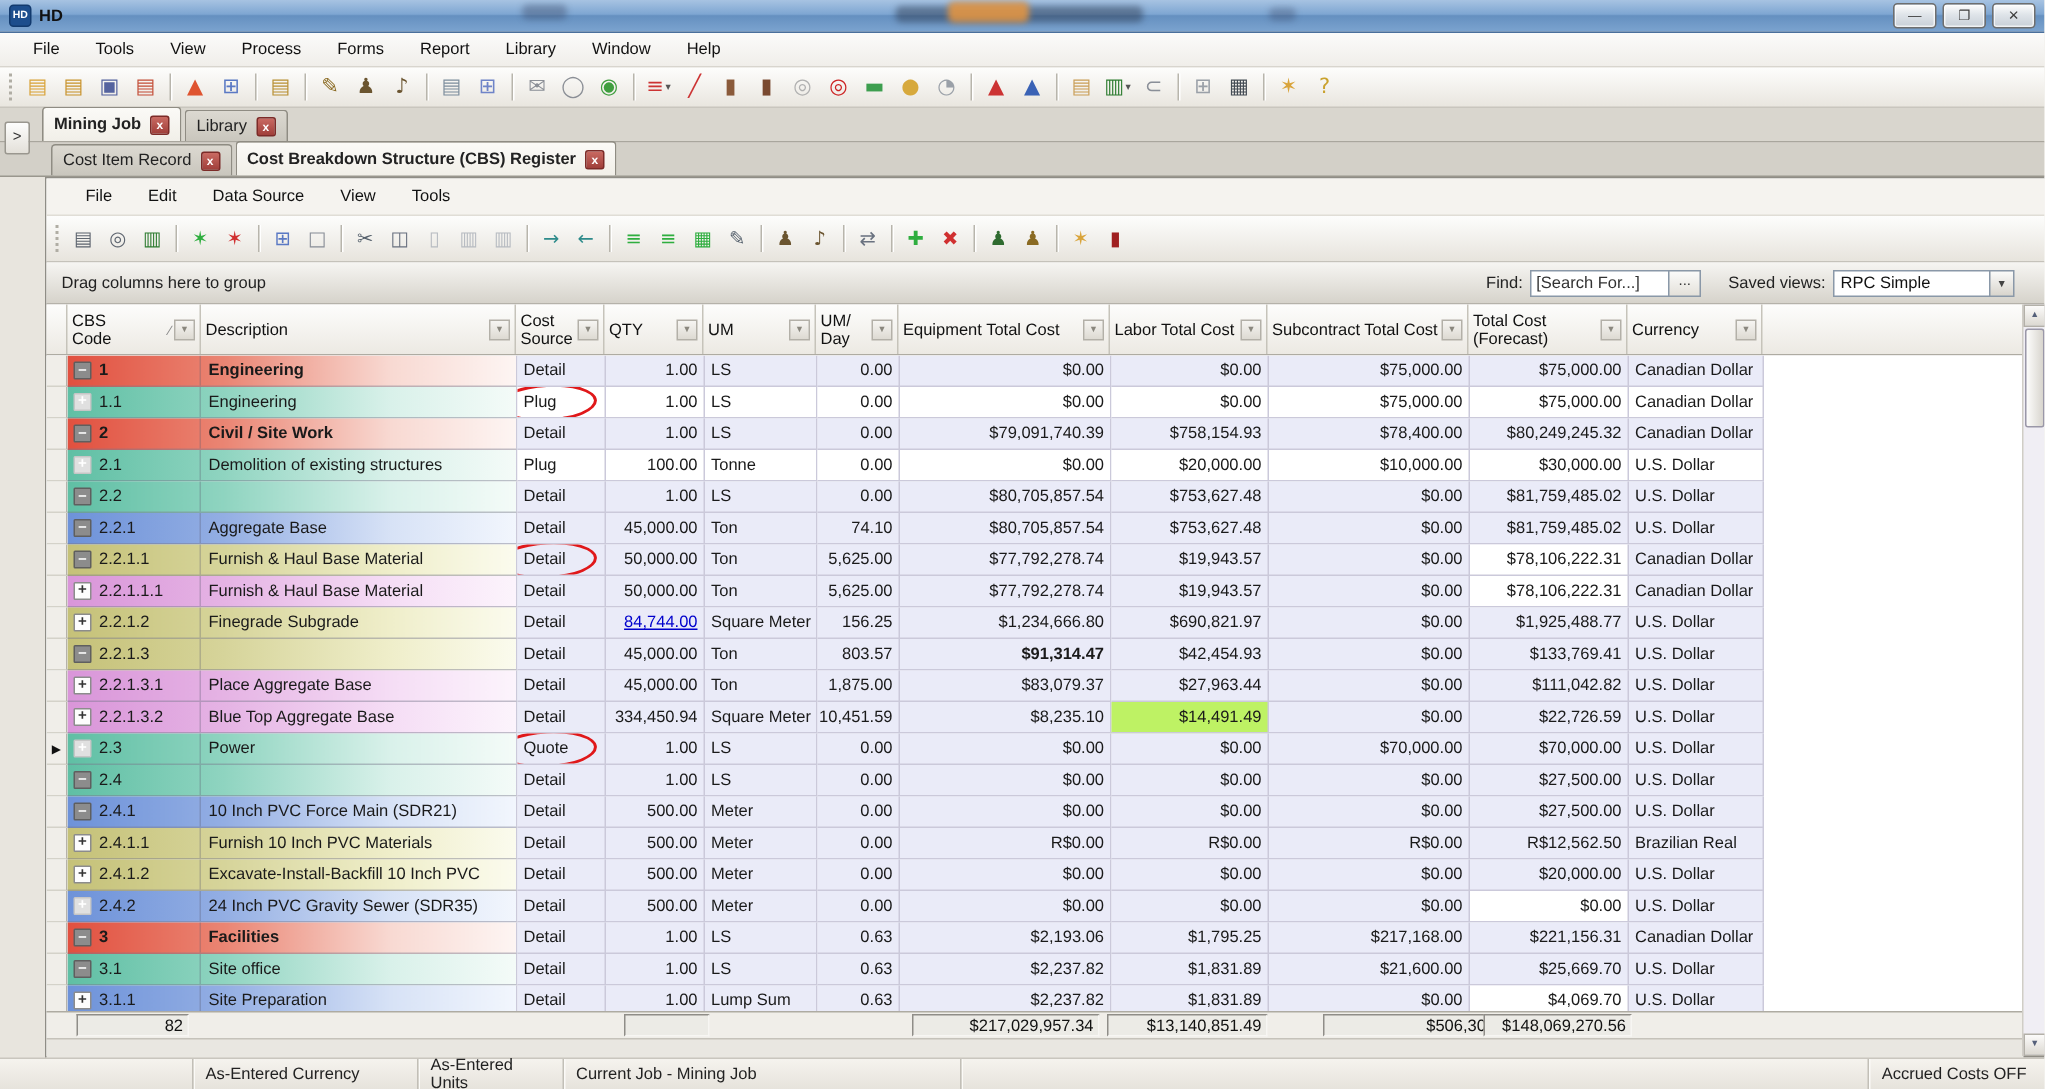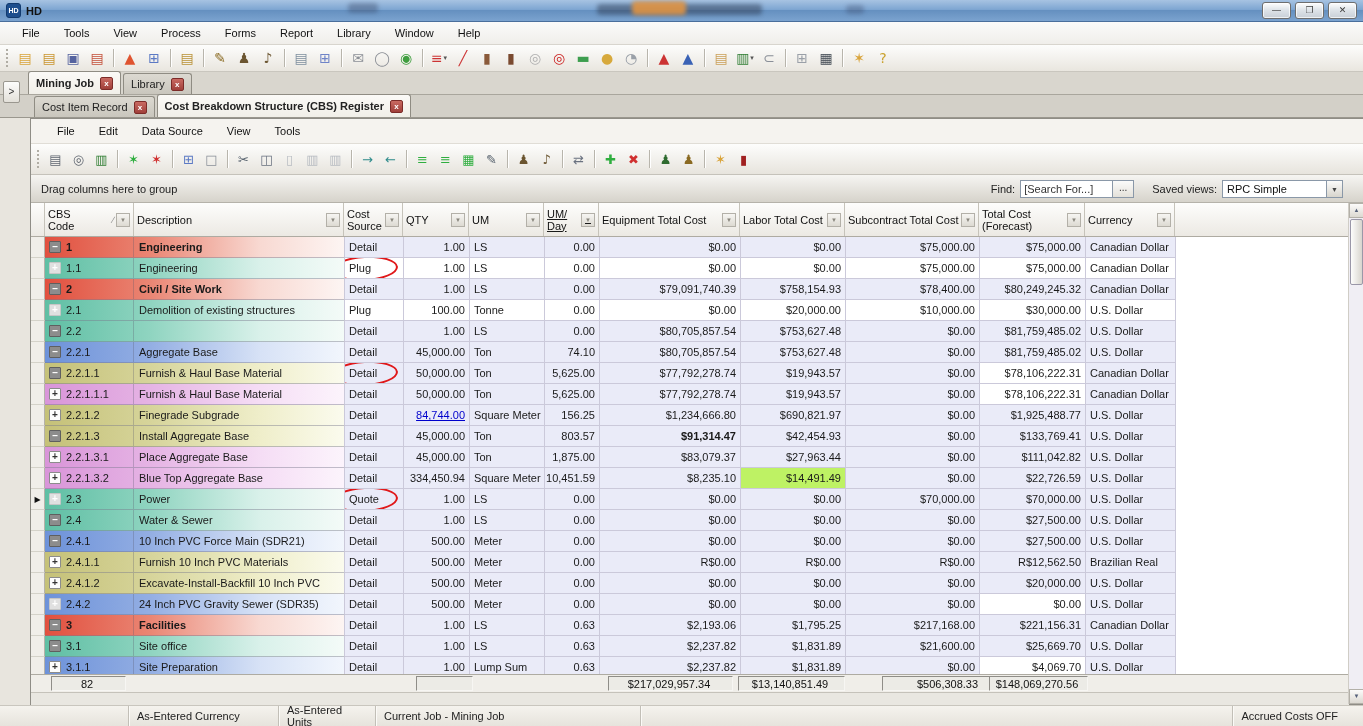--- a/index.html
+++ b/index.html
@@ -114,42 +114,42 @@
   .grad-pink  { background:linear-gradient(90deg,#d995d9 0%,#e5b3e4 35%,#f5ddf5 72%,#fcf4fc 100%); }
   .c-source { width:59px; position:relative; }
   .annotation { position:absolute; left:-13px; top:-2px; width:66px; height:25px;
     border:2px solid #e0181a; border-radius:50%; transform:rotate(-3deg); pointer-events:none; }
   .qty-link { color:#0000cc; text-decoration:underline; }
   .fill-cell { flex:1; border:none; background:#fff; }
   
   #grid-footer { position:relative; height:18px; background:#f0eee9; border-top:1px solid #aeaba2; }
   .f-box { position:absolute; top:1px; height:15px; background:#ecebe6;
     border:1px solid; border-color:#8f8d88 #f7f6f3 #f7f6f3 #8f8d88;
-    text-align:center; padding:1px 3px 0 0; color:#111; }
+    text-align:right; padding:1px 3px 0 0; color:#111; }
   #grid-filler { height:14px; background:#e9e7e1; border-top:1px solid #c5c2ba; }
   
   #vscroll { position:absolute; right:0; top:84px; bottom:0; width:15px;
     background:#f0eef4; border-left:1px solid #d0cdc6; }
   .sc-btn { width:15px; height:15px; background:linear-gradient(#fcfbfa,#dcd9d2);
     border:1px solid #b3b0a8; font-size:6px; color:#55607a; text-align:center; line-height:13px; }
   #sc-down { position:absolute; bottom:0; }
   #sc-thumb { position:absolute; top:16px; left:1px; width:13px; height:66px;
     background:linear-gradient(90deg,#fdfdfc,#d8d5ce); border:1px solid #9a97a8; border-radius:2px; }
   
   #statusbar { position:absolute; left:0; bottom:0; width:100%; height:21px;
     background:linear-gradient(#f5f3ee,#e6e3dc); border-top:1px solid #c9c6be;
     display:flex; align-items:center; }
   .sb-seg { height:21px; display:flex; align-items:center; padding:0 8px;
     border-left:1px solid #c2bfb7; box-shadow:inset 1px 0 0 #fbfaf7; color:#222; }
   #sb-blank { width:128px; border-left:none; box-shadow:none; }
   #sb-currency { width:150px; }
   #sb-units { width:97px; }
   #sb-job { width:265px; }
   #sb-spacer { flex:1; border-left:1px solid #c2bfb7; box-shadow:inset 1px 0 0 #fbfaf7; height:21px; }
-  #sb-accrued { border-left:1px solid #c2bfb7; padding-right:25px; }
+  #sb-accrued { border-left:1px solid #c2bfb7; padding-right:12px; }
 </style>
 </head>
 <body>
 
 <div id="titlebar">
   <div id="app-logo">HD</div>
   <span id="app-title">HD</span>
   <div class="tb-artifact" id="artifact-text"></div>
   <div class="tb-artifact" id="artifact-orange"></div>
   <div class="tb-artifact" id="artifact-smudge1"></div>
@@ -446,21 +446,21 @@
           <span class="h-filter">▼</span>
         </div>
         <div class="h-cell" style="width: 66px; flex: 0 0 auto;">
           <span class="h-label">QTY</span>
           <span class="h-filter">▼</span>
         </div>
         <div class="h-cell" style="width: 75px; flex: 0 0 auto;">
           <span class="h-label">UM</span>
           <span class="h-filter">▼</span>
         </div>
-        <div class="h-cell" style="width: 55px; flex: 0 0 auto; text-decoration: underline;">
+        <div class="h-cell" style="width: 55px; flex: 0 0 auto;">
           <span class="h-label">UM/
 Day</span>
           <span class="h-filter">▼</span>
         </div>
         <div class="h-cell" style="width: 141px; flex: 0 0 auto; align-items: center;">
           <span class="h-label">Equipment Total Cost</span>
           <span class="h-filter">▼</span>
         </div>
         <div class="h-cell" style="width: 105px; flex: 0 0 auto;">
           <span class="h-label">Labor Total Cost</span>
@@ -663,21 +663,20 @@
           <div class="cell" style="width: 90px; flex: 0 0 auto; background: rgb(234, 235, 248);">U.S. Dollar</div>
           <div class="cell fill-cell"></div>
         </div>
         <div class="row">
           <div class="cell ind"></div>
           <div class="grad grad-olive">
             <div class="c-code">
               <span class="exp minus">–</span>
               <span>2.2.1.3</span>
             </div>
-            <div class="c-desc">Install Aggregate Base</div>
           </div>
           <div class="cell c-source" style="background: rgb(234, 235, 248);">Detail</div>
           <div class="cell num" style="width: 66px; flex: 0 0 auto; background: rgb(234, 235, 248);">45,000.00</div>
           <div class="cell" style="width: 75px; flex: 0 0 auto; background: rgb(234, 235, 248);">Ton</div>
           <div class="cell num" style="width: 55px; flex: 0 0 auto; background: rgb(234, 235, 248);">803.57</div>
           <div class="cell num" style="width: 141px; flex: 0 0 auto; background: rgb(234, 235, 248); font-weight: bold;">$91,314.47</div>
           <div class="cell num" style="width: 105px; flex: 0 0 auto; background: rgb(234, 235, 248);">$42,454.93</div>
           <div class="cell num" style="width: 134px; flex: 0 0 auto; background: rgb(234, 235, 248);">$0.00</div>
           <div class="cell num" style="width: 106px; flex: 0 0 auto; background: rgb(234, 235, 248);">$133,769.41</div>
           <div class="cell" style="width: 90px; flex: 0 0 auto; background: rgb(234, 235, 248);">U.S. Dollar</div>
@@ -743,21 +742,20 @@
           <div class="cell" style="width: 90px; flex: 0 0 auto; background: rgb(234, 235, 248);">U.S. Dollar</div>
           <div class="cell fill-cell"></div>
         </div>
         <div class="row">
           <div class="cell ind"></div>
           <div class="grad grad-teal">
             <div class="c-code">
               <span class="exp minus">–</span>
               <span>2.4</span>
             </div>
-            <div class="c-desc">Water &amp; Sewer</div>
           </div>
           <div class="cell c-source" style="background: rgb(234, 235, 248);">Detail</div>
           <div class="cell num" style="width: 66px; flex: 0 0 auto; background: rgb(234, 235, 248);">1.00</div>
           <div class="cell" style="width: 75px; flex: 0 0 auto; background: rgb(234, 235, 248);">LS</div>
           <div class="cell num" style="width: 55px; flex: 0 0 auto; background: rgb(234, 235, 248);">0.00</div>
           <div class="cell num" style="width: 141px; flex: 0 0 auto; background: rgb(234, 235, 248);">$0.00</div>
           <div class="cell num" style="width: 105px; flex: 0 0 auto; background: rgb(234, 235, 248);">$0.00</div>
           <div class="cell num" style="width: 134px; flex: 0 0 auto; background: rgb(234, 235, 248);">$0.00</div>
           <div class="cell num" style="width: 106px; flex: 0 0 auto; background: rgb(234, 235, 248);">$27,500.00</div>
           <div class="cell" style="width: 90px; flex: 0 0 auto; background: rgb(234, 235, 248);">U.S. Dollar</div>

